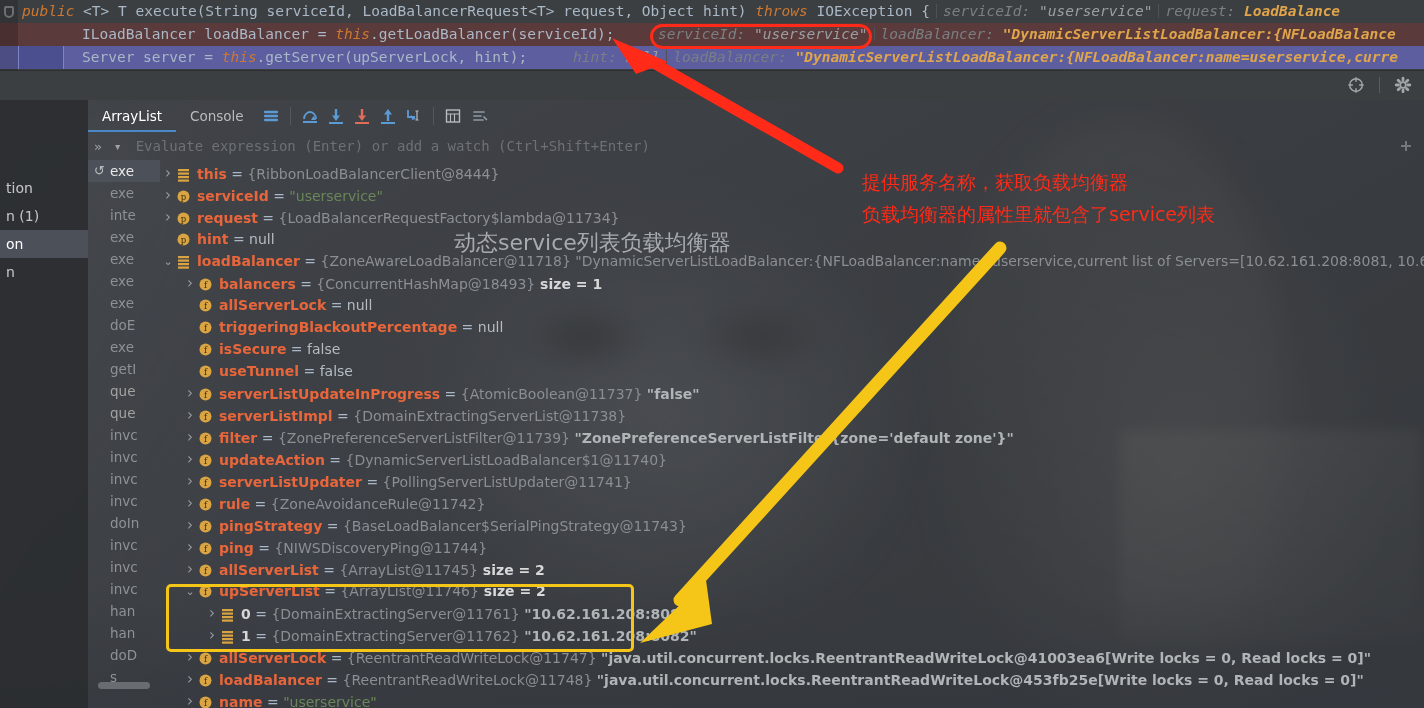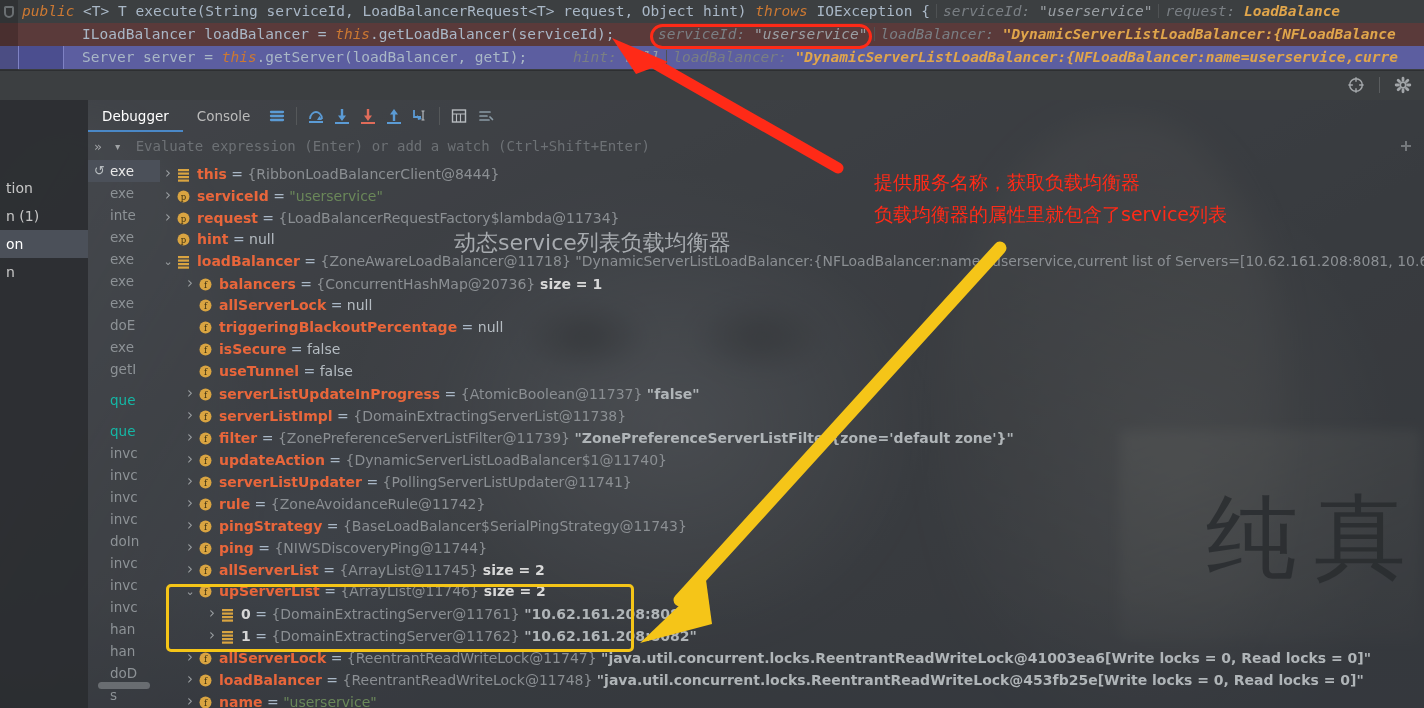--- a/index.html
+++ b/index.html
@@ -105,21 +105,21 @@
   .plus-ico { position:absolute; right: 10px; top: 6px; width:16px; height:16px; opacity:.6; cursor:pointer;}
 
   
   .frames {
     position: absolute; left: 88px; top: 160px; width: 72px; height: 548px;
     overflow: hidden; font-size: 13.5px;
   }
   .frame-row { height: 22px; line-height: 22px; color: #8d9296; padding-left: 22px;
     white-space: nowrap; overflow: hidden; cursor: pointer; }
   .frame-row.sel { background: #4b5059; color: #e8e8e8; }
-  .frame-row.bold { color: #14b8a6; margin-top: 9px; }
+  .frame-row.bold { color: #a3a3a3; }
   .frame-ret { position:absolute; left:6px; top:0; color:#b6bbbe; font-size: 13px; }
   .frames-scroll { position:absolute; left: 10px; bottom: 24px; width: 48px; height: 8px; background: #6a6e72; border-radius: 4px; opacity:.7; }
 
   
   .vars {
     position: absolute; left: 160px; top: 160px; width: 1264px; height: 548px;
     overflow: hidden;
     font-size: 14px; color: #bbbbbb;
   }
   .vrow { position: relative; height: 22px; line-height: 27px; white-space: nowrap; cursor: pointer; }
@@ -131,21 +131,21 @@
   .eq { color: #a9b7c6; }
   .typ { color: #8b8f93; }
   .strv { color: #6a8759; }
   .strv2 { color: #b0b5b8; font-weight: bold; }
   .nullv { color: #b5bcc2; }
   .sz { color: #d8d8d8; font-weight: bold; }
 
   
   .anno-text {
     position: absolute; color: #ff2a17; font-size: 19px; line-height: 29px;
-    font-family: "DejaVu Sans", sans-serif; white-space: pre; margin-left: 12px;
+    font-family: "DejaVu Sans", sans-serif; white-space: pre;
   }
   .wm-text {
     position: absolute; color: rgba(208,212,216,.72); font-size: 22px;
     font-family: "DejaVu Sans", sans-serif; white-space: nowrap;
   }
   .yellow-box {
     position: absolute; left: 166px; top: 584px; width: 468px; height: 68px;
     border: 3px solid #f5c518; border-radius: 5px; pointer-events: none;
   }
   svg.overlay { position:absolute; left:0; top:0; width:1424px; height:708px; pointer-events:none; }
@@ -155,21 +155,20 @@
 
 <div id="root">
 
   <div class="wallpaper">
     <div class="wp-shape wp-hairA"></div>
     <div class="wp-shape wp-hairB"></div>
     <div class="wp-shape wp-face"></div>
     <div class="wp-shape wp-eye-l"></div>
     <div class="wp-shape wp-eye-r"></div>
     <div class="wp-shape wp-sign"></div>
-    <div class="wp-kanji">纯真</div>
     <div class="wp-shadow-bottom"></div>
   </div>
 
   <div style="position:absolute;left:0;top:70px;width:88px;height:638px;background:rgba(43,45,48,.93);padding-left:48px;">
     <div style="position:absolute;left:0;top:104px;width:88px;">
       <div style="height:28px;line-height:28px;padding-left:6px;color:#c7c7c7;font-size:14px;white-space:nowrap;overflow:hidden"><span>tion</span></div>
       <div style="height:28px;line-height:28px;padding-left:6px;color:#c7c7c7;font-size:14px;white-space:nowrap;overflow:hidden"><span>n (1)</span></div>
       <div style="height:28px;line-height:28px;padding-left:6px;color:#ffffff;font-size:14px;background:#4b5059;white-space:nowrap;overflow:hidden"><span>on</span></div>
       <div style="height:28px;line-height:28px;padding-left:6px;color:#c7c7c7;font-size:14px;white-space:nowrap;overflow:hidden"><span>n</span></div>
     </div>
@@ -178,21 +177,21 @@
   <div class="editor">
     <div class="gutter">
         <div class="gutter-mark"></div>
       </div>
 
     <div class="code-line ln0"><span class="txt"><span class="kw">public</span><span class="ty"> &lt;T&gt; </span><span class="ty">T </span><span class="mth">execute</span><span class="pl">(String serviceId, LoadBalancerRequest&lt;T&gt; request, Object hint) </span><span class="th">throws</span><span class="ty"> IOException {</span><span class="inline-sep"></span><span class="hintlbl">serviceId:</span><span class="hintval">&nbsp;</span><span class="hintval">"userservice"</span><span class="inline-sep"></span><span class="hintlbl">request:</span><span>&nbsp;</span><span class="hintorange">LoadBalance</span></span></div>
 
     <div class="code-line ln1"><span class="txt" style="left:82px"><span class="ty">ILoadBalancer loadBalancer = </span><span class="kw">this</span><span class="ty">.getLoadBalancer(serviceId);</span></span>
       <span class="txt" style="left:658px"><span class="hintlbl">serviceId:</span><span>&nbsp;</span><span class="hintval">"userservice"</span><span class="inline-sep"></span><span class="hintlbl">loadBalancer:</span><span>&nbsp;</span><span class="hintorange">"DynamicServerListLoadBalancer:{NFLoadBalance</span></span></div>
 
-    <div class="code-line ln2"><span class="inner-box"></span><span class="txt" style="left:82px"><span class="ty">Server server = </span><span class="kw">this</span><span class="ty">.getServer(loadBalancer, getI);</span></span>
+    <div class="code-line ln2"><span class="inner-box"></span><span class="txt" style="left:82px"><span class="ty">Server server = </span><span class="kw">this</span><span class="ty">.getServer(upServerLock, hint);</span></span>
       <span class="txt" style="left:573px"><span class="hintlbl">hint:</span><span>&nbsp;</span><span class="hintval">null</span><span class="inline-sep"></span><span class="hintlbl">loadBalancer:</span><span>&nbsp;</span><span class="hintorange">"DynamicServerListLoadBalancer:{NFLoadBalancer:name=userservice,curre</span></span></div>
 
     <div class="redbox"></div>
   </div>
 
   <div class="dbg-top">
     <div class="icons">
       <svg class="tool-ico" viewBox="0 0 20 20">
         <circle cx="10" cy="10" r="7" fill="none" stroke="#c0c4c7" stroke-width="1.6"></circle>
         <path d="M10 1.5v5M10 13.5v5M1.5 10h5M13.5 10h5" stroke="#c0c4c7" stroke-width="1.6"></path>
@@ -202,21 +201,21 @@
         <circle cx="10" cy="10" r="3.1" fill="none" stroke="#c0c4c7" stroke-width="2"></circle>
         <g stroke="#c0c4c7" stroke-width="3.1" stroke-linecap="round">
           <path d="M10 2.4v2.2M10 15.4v2.2M2.4 10h2.2M15.4 10h2.2M4.6 4.6l1.5 1.5M13.9 13.9l1.5 1.5M15.4 4.6l-1.5 1.5M6.1 13.9l-1.5 1.5"></path>
         </g>
       </svg>
     </div>
   </div>
 
   <div class="dbg-panel">
     <div class="dbg-tabs">
-      <div class="dbg-tab active">Debugger</div>
+      <div class="dbg-tab active">ArrayList</div>
       <div class="dbg-tab">Console</div>
 
       <div class="tb-btn">
         <svg width="18" height="18" viewBox="0 0 18 18">
             <g stroke="#5b9bd5" stroke-width="2.3" stroke-linecap="round">
               <path d="M3 5h12M3 9h12M3 13h12"></path>
             </g>
           </svg>
       </div>
       <span class="tb-sep"></span>
@@ -331,21 +330,21 @@
         </svg><span class="name-field">hint</span><span class="eq"> = </span><span></span><span class="nullv">null</span></div>
       <div class="vrow" style="padding-left: 0px;"><span class="arrow">⌄</span><svg class="vico" viewBox="0 0 15 15">
           <rect x="2" y="2" width="11" height="2.2" fill="#d9a441"></rect>
           <rect x="2" y="5.5" width="11" height="2.2" fill="#d9a441"></rect>
           <rect x="2" y="9" width="11" height="2.2" fill="#d9a441"></rect>
           <rect x="2" y="12.5" width="11" height="2.2" fill="#d9a441"></rect>
         </svg><span class="name-field">loadBalancer</span><span class="eq"> = </span><span class="typ">{ZoneAwareLoadBalancer@11718}</span><span> </span><span class="typ">"DynamicServerListLoadBalancer:{NFLoadBalancer:name=userservice,current list of Servers=[10.62.161.208:8081, 10.62.161.208:8082],L</span></div>
       <div class="vrow" style="padding-left: 22px;"><span class="arrow" style="font-size: 15px;">›</span><svg class="vico" viewBox="0 0 15 15">
           <circle cx="7.5" cy="7.5" r="6" fill="#d9a441"></circle>
           <text x="7.5" y="10.6" text-anchor="middle" font-size="8.5" font-family="&quot;DejaVu Serif&quot;, serif" fill="#3a2f10">f</text>
-        </svg><span class="name-field">balancers</span><span class="eq"> = </span><span class="typ">{ConcurrentHashMap@20736}</span><span class="sz">  size = 1</span></div>
+        </svg><span class="name-field">balancers</span><span class="eq"> = </span><span class="typ">{ConcurrentHashMap@18493}</span><span class="sz">  size = 1</span></div>
       <div class="vrow" style="padding-left: 22px;"><span class="arrow none">·</span><svg class="vico" viewBox="0 0 15 15">
           <circle cx="7.5" cy="7.5" r="6" fill="#d9a441"></circle>
           <text x="7.5" y="10.6" text-anchor="middle" font-size="8.5" font-family="&quot;DejaVu Serif&quot;, serif" fill="#3a2f10">f</text>
         </svg><span class="name-field">allServerLock</span><span class="eq"> = </span><span></span><span class="nullv">null</span></div>
       <div class="vrow" style="padding-left: 22px;"><span class="arrow none">·</span><svg class="vico" viewBox="0 0 15 15">
           <circle cx="7.5" cy="7.5" r="6" fill="#d9a441"></circle>
           <text x="7.5" y="10.6" text-anchor="middle" font-size="8.5" font-family="&quot;DejaVu Serif&quot;, serif" fill="#3a2f10">f</text>
         </svg><span class="name-field">triggeringBlackoutPercentage</span><span class="eq"> = </span><span></span><span class="nullv">null</span></div>
       <div class="vrow" style="padding-left: 22px;"><span class="arrow none">·</span><svg class="vico" viewBox="0 0 15 15">
           <circle cx="7.5" cy="7.5" r="6" fill="#d9a441"></circle>

